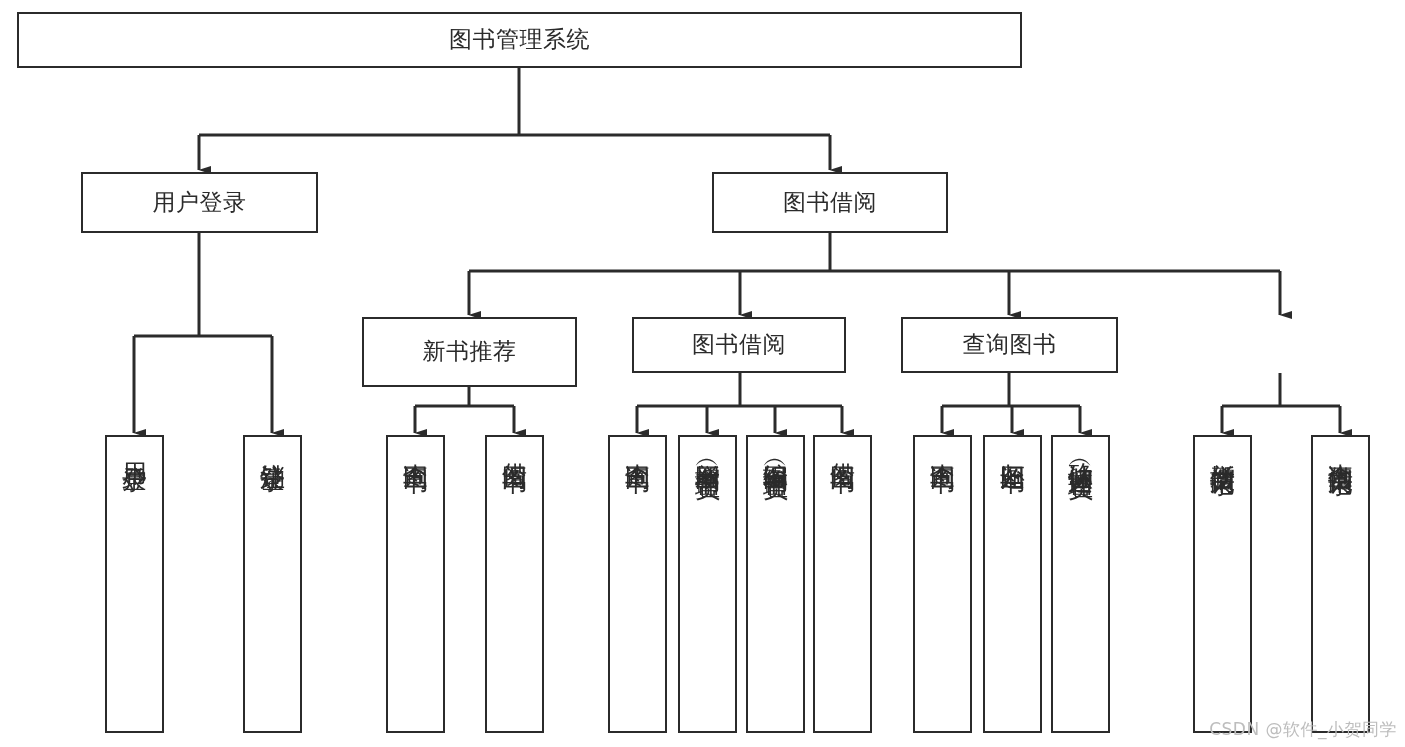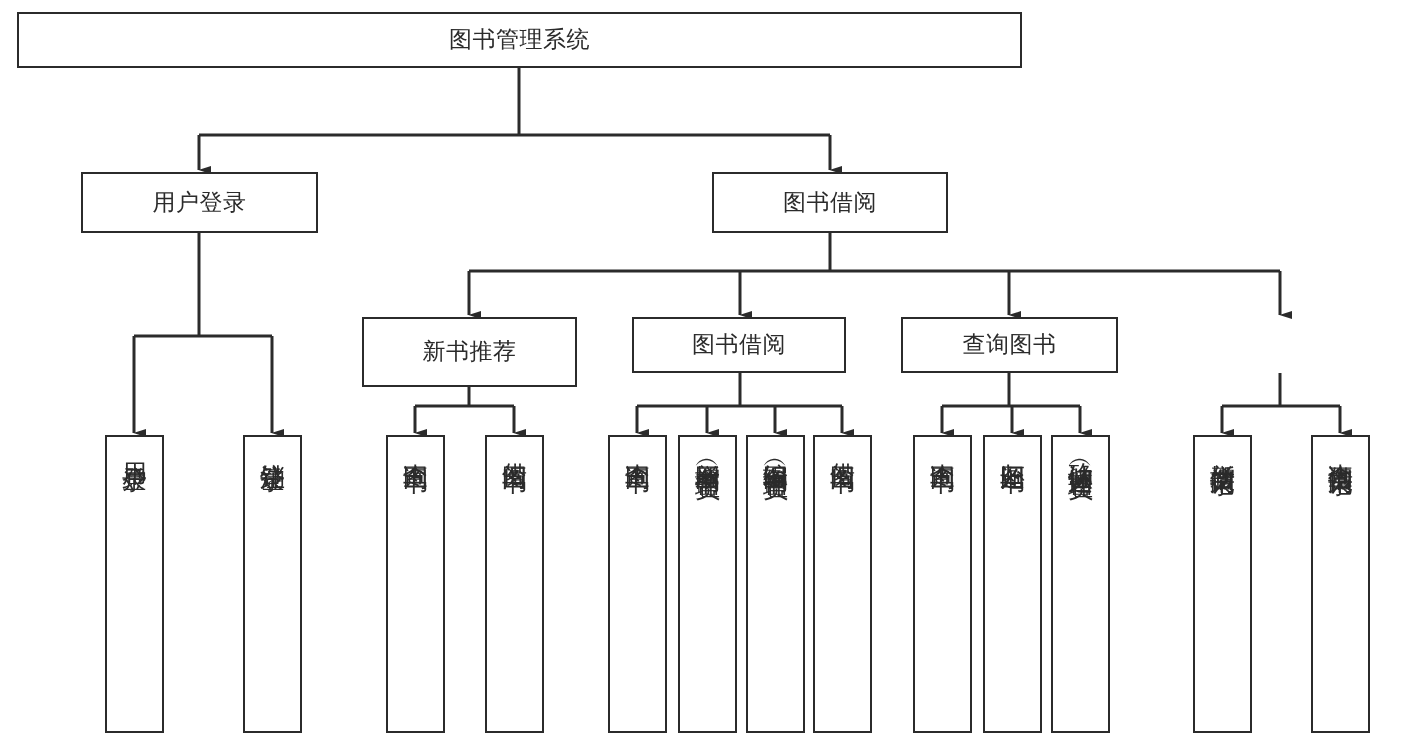--- a/index.html
+++ b/index.html
@@ -200,14 +200,15 @@
   </div>
 
   <div class="node vert" style="left:1193px; top:435px; width:59px; height:298px;">
     <span class="node-label">新增借阅记录</span>
   </div>
 
   <div class="node vert" style="left:1311px; top:435px; width:59px; height:298px;">
     <span class="node-label">查询借阅记录</span>
   </div>
 
+  <div class="watermark">CSDN @软件_小贺同学</div>
 
 </div>
 
 </body></html>

